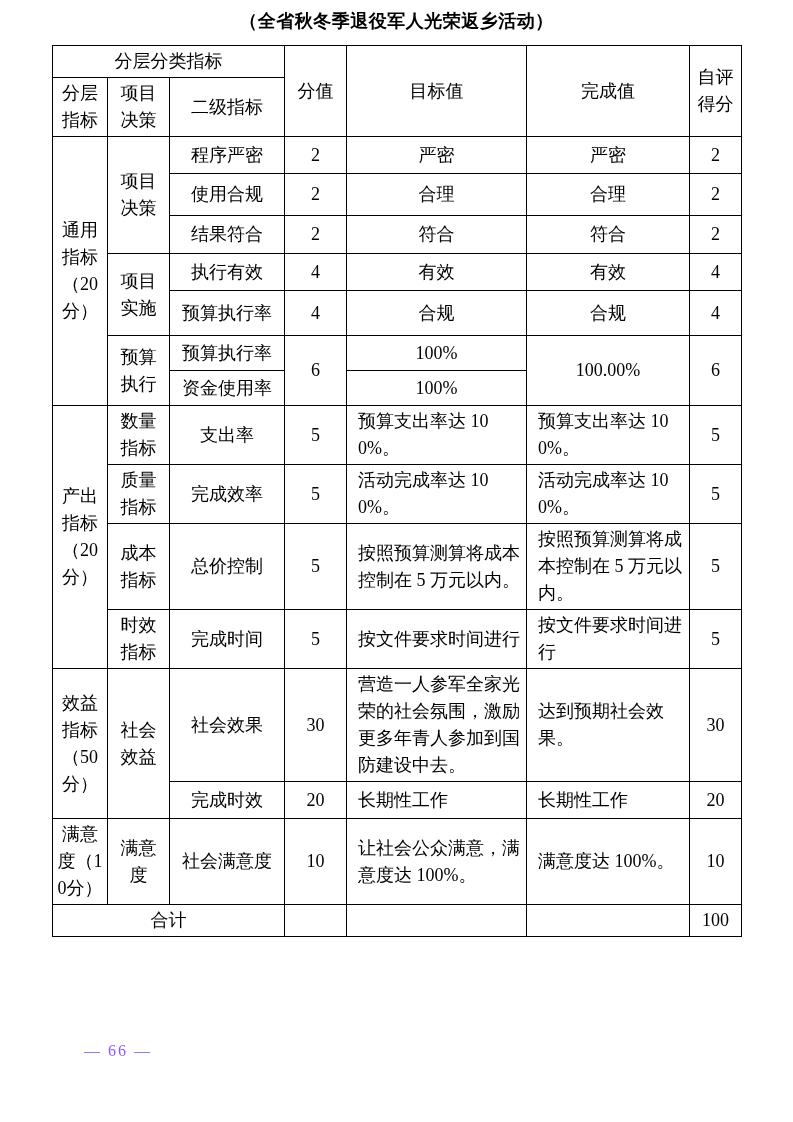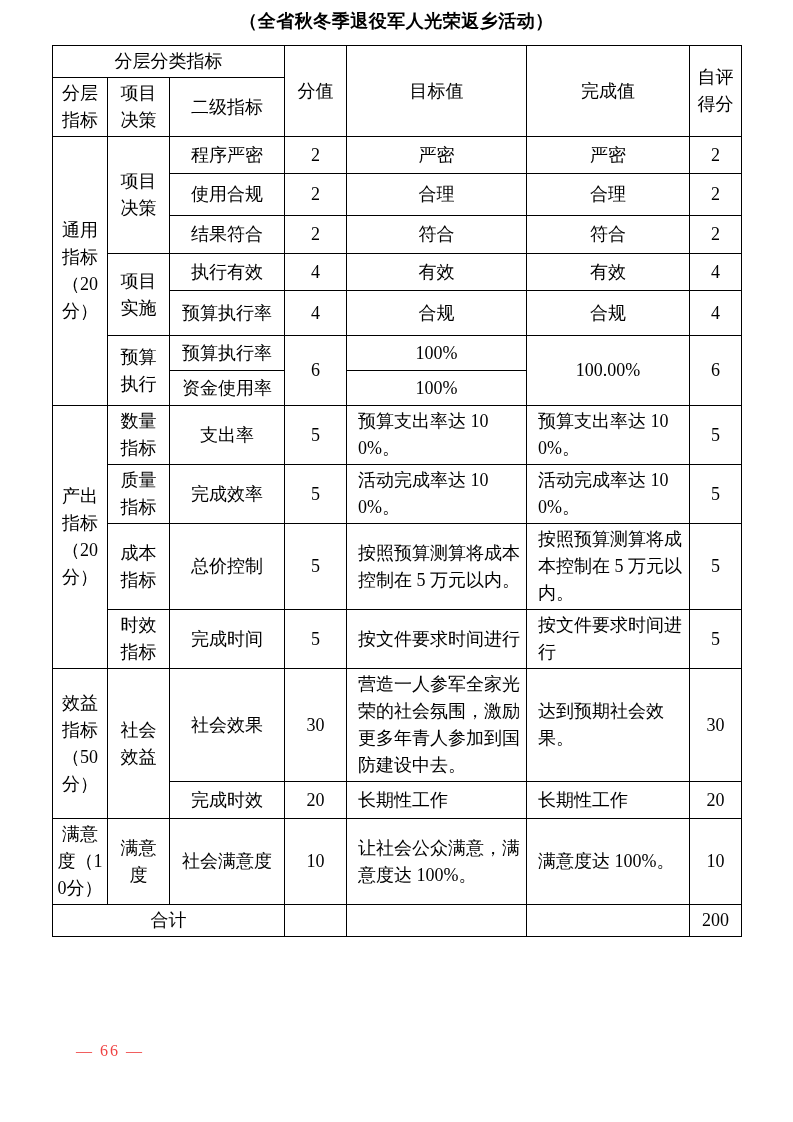--- a/index.html
+++ b/index.html
@@ -53,25 +53,25 @@
     overflow: hidden;
     word-break: break-all;
   }
   table.perf td.left {
     text-align: left;
     padding-left: 11px;
     padding-right: 5px;
   }
   .pagenum {
     position: absolute;
-    left: 76px;
+    left: 84px;
     top: 1042px;
     font-size: 16px;
     letter-spacing: 2px;
-    color: #ef4444;
+    color: #8b5cf6;
   }
 </style>
 </head>
 <body>
 
 <div class="page">
 
   <h2 class="doc-subtitle">（全省秋冬季退役军人光荣返乡活动）</h2>
 
   <table class="perf">
@@ -212,19 +212,19 @@
       <td class="left">让社会公众满意，满意度达 100%。</td>
       <td class="left">满意度达 100%。</td>
       <td>10</td>
     </tr>
 
     <tr style="height:30px">
       <td colspan="3">合计</td>
       <td></td>
       <td></td>
       <td></td>
-      <td>200</td>
+      <td>100</td>
     </tr>
   </tbody>
     </table>
 
   <div class="pagenum">— 66 —</div>
 </div>
 
 </body></html>

